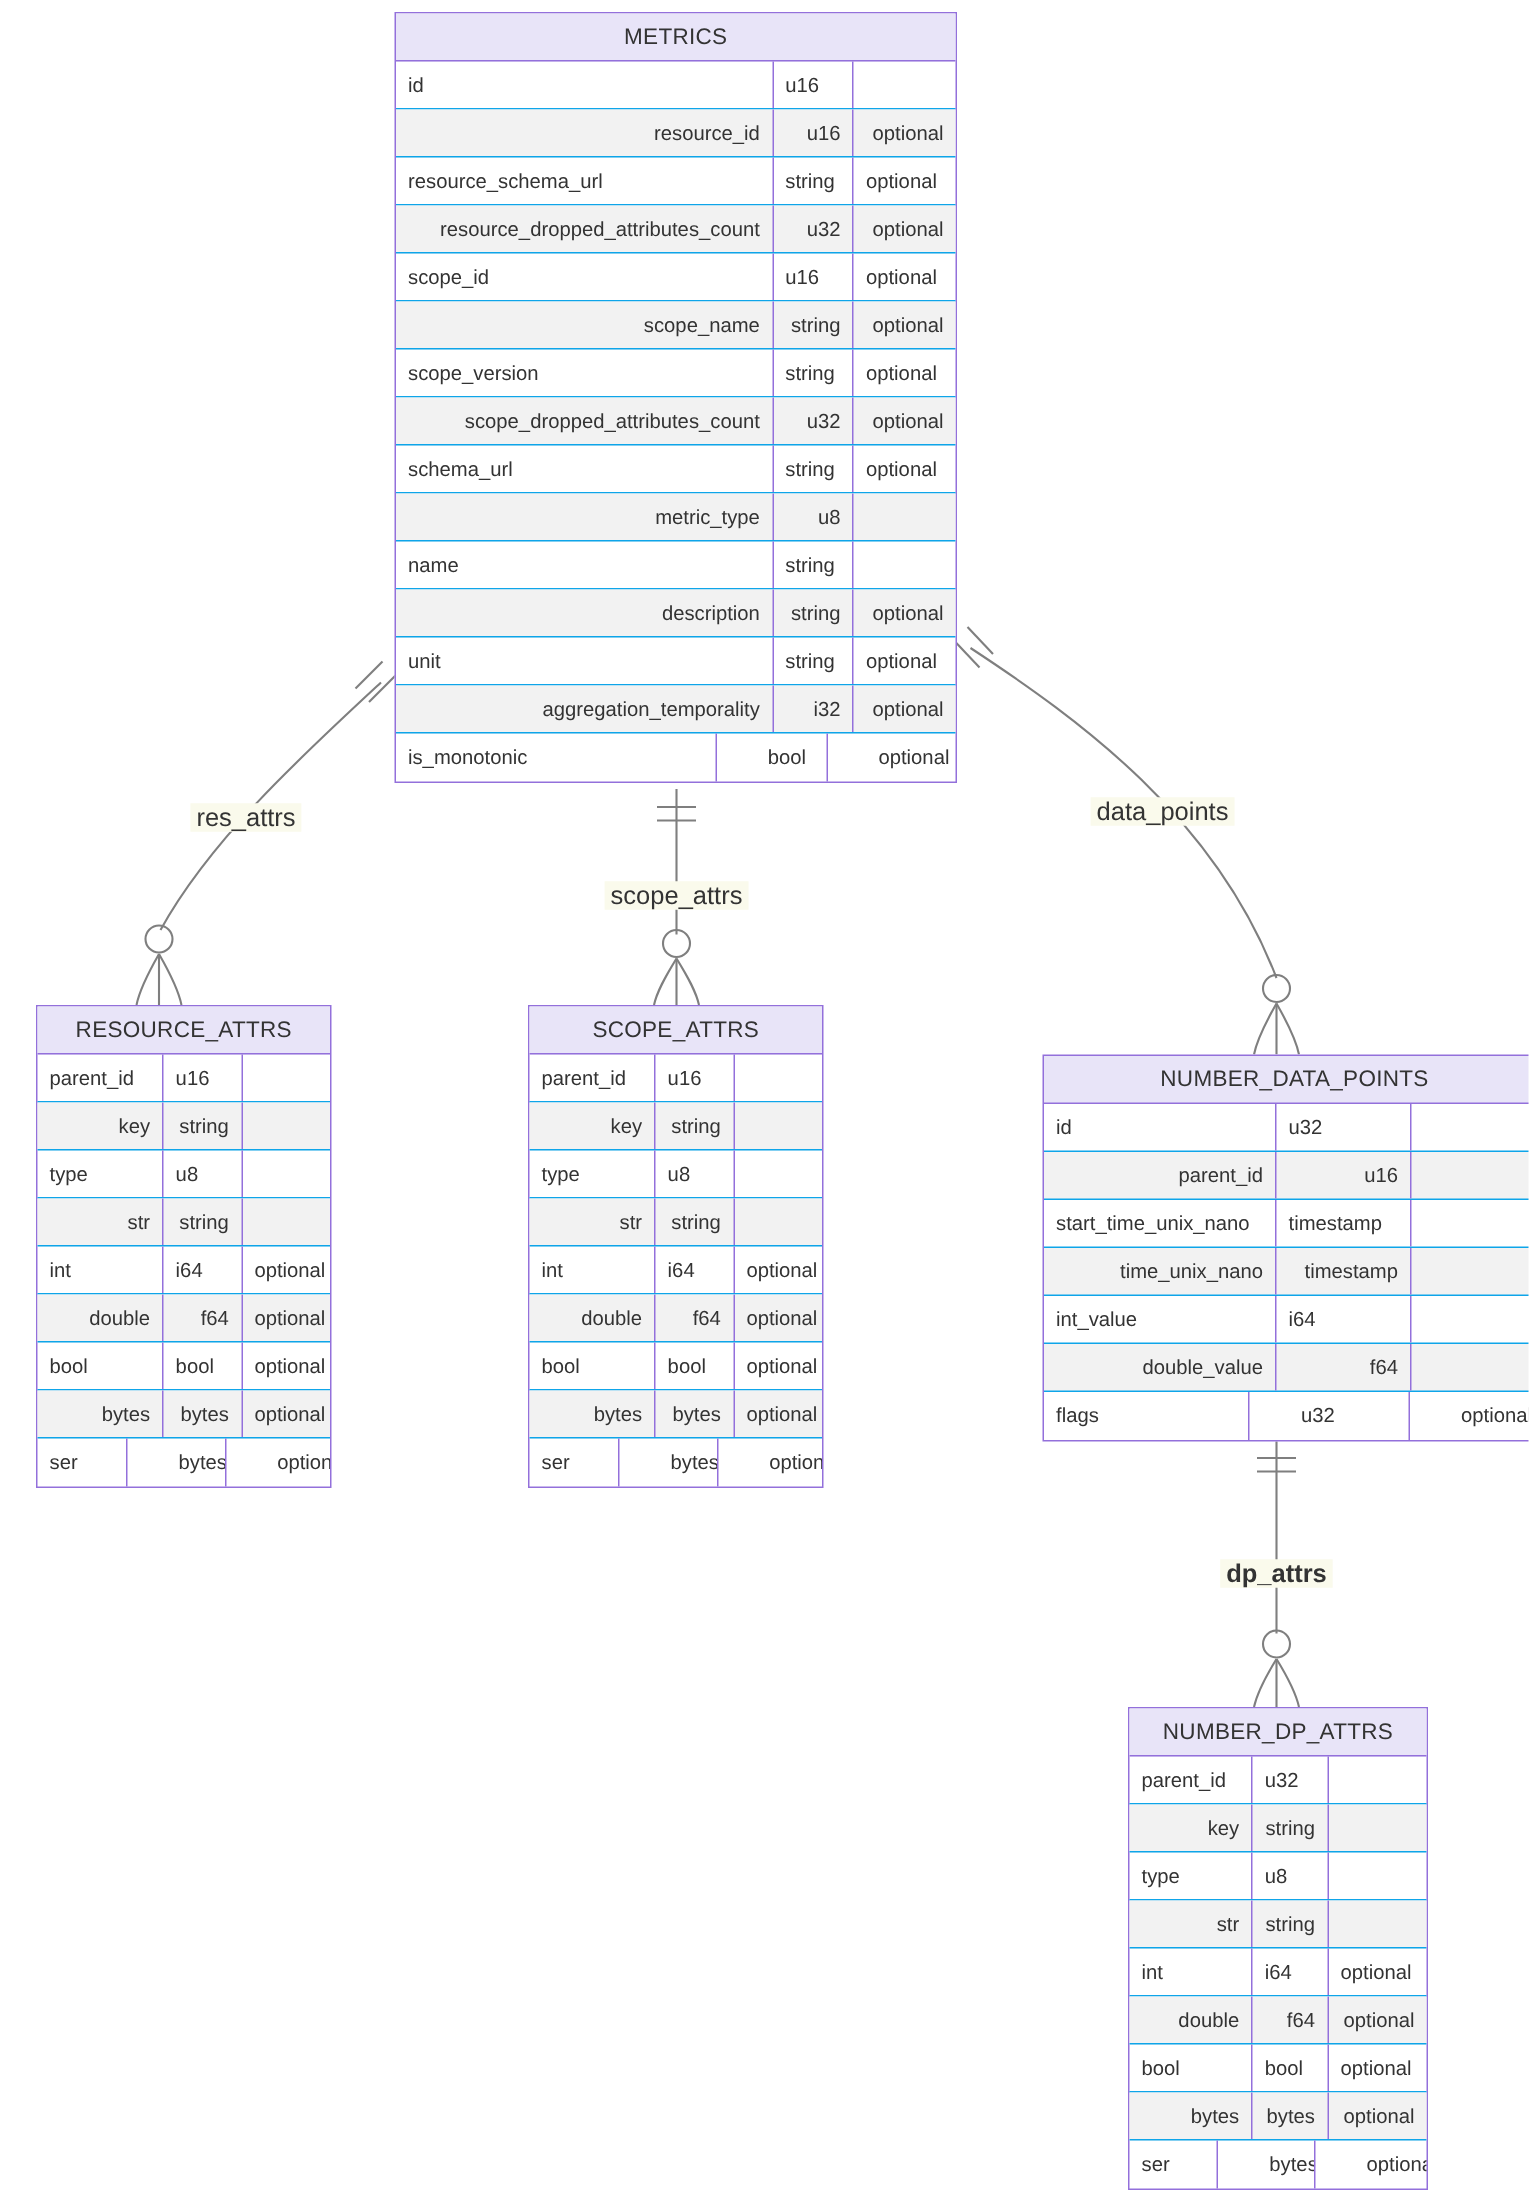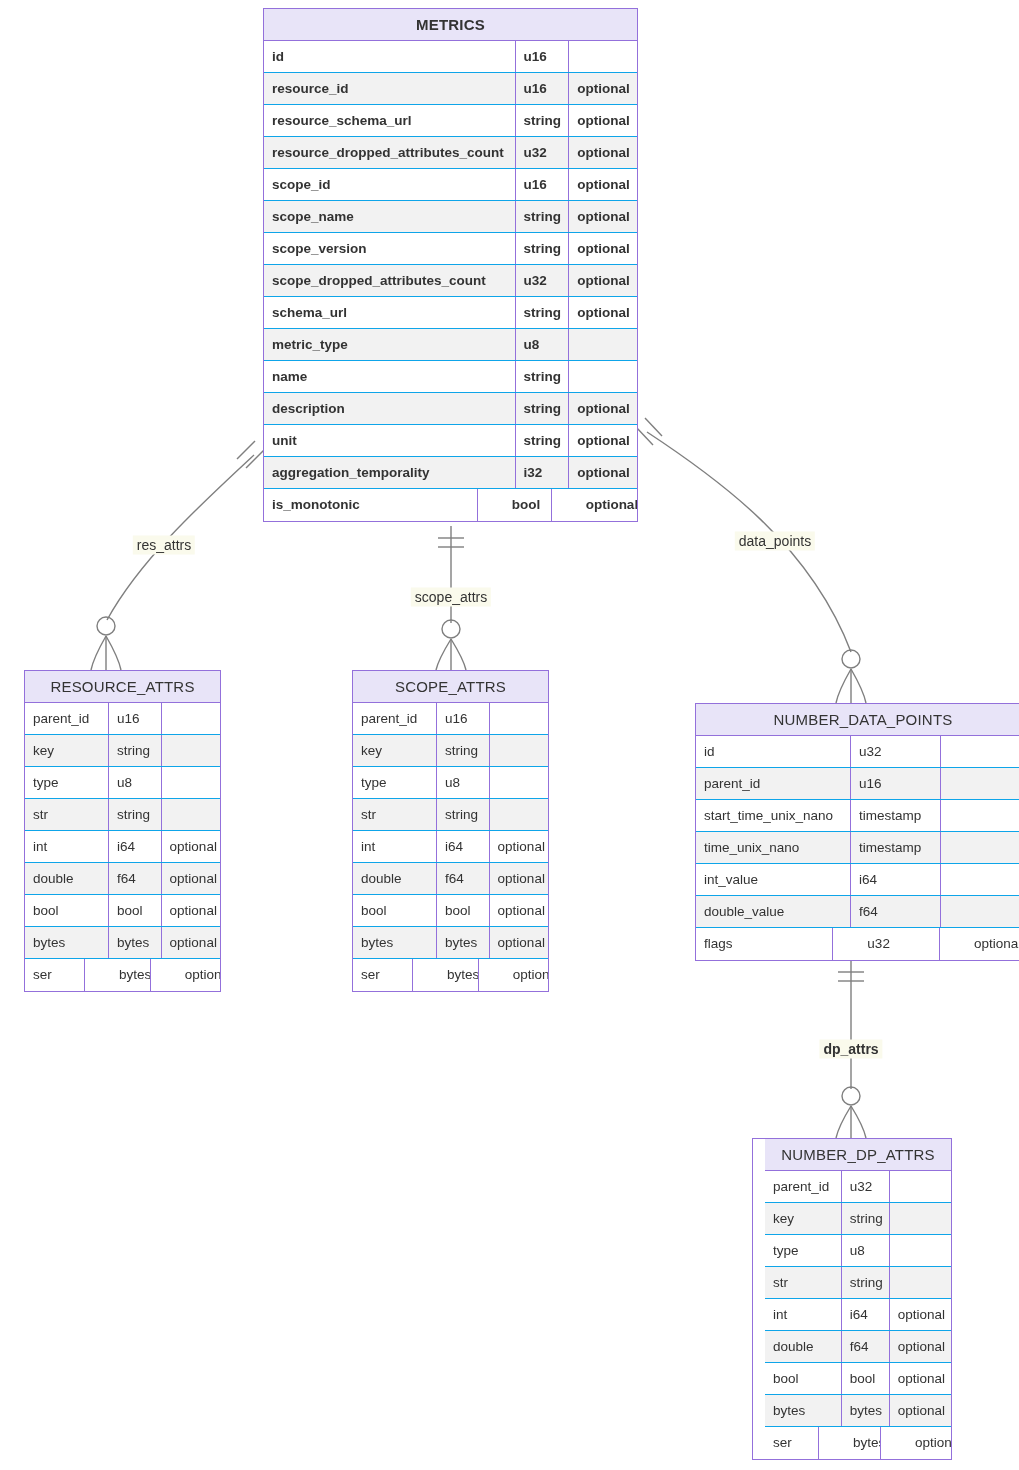--- a/index.html
+++ b/index.html
@@ -50,64 +50,64 @@
     white-space: nowrap;
   }
   .rows { display: block; }
   .erow {
     display: flex;
     height: 32px;
     box-sizing: border-box;
     border-bottom: 1px solid #0ea5e9;
   }
   .erow:last-child { border-bottom: none; gap: 26px; }
-  .erow.alt { background: #f2f2f2; }
+  .erow.alt { background: #f2f2f2; text-align: right; }
   .cell {
     box-sizing: border-box;
     border-right: 1px solid #9370db;
     padding: 0 8px;
     font-size: 13.5px;
     line-height: 31px;
     white-space: nowrap;
     overflow: hidden;
     color: #333333;
   }
   .cell:last-child { border-right: none; }
 
   
-  #ent-metrics { left: 263px; top: 8px; width: 375px; font-weight: bold; }
+  #ent-metrics { left: 263px; top: 8px; width: 375px; }
   #ent-metrics .c0 { width: 253px; }
   #ent-metrics .c1 { width: 54px; }
   #ent-metrics .c2 { width: 68px; }
 
   #ent-resource_attrs { left: 24px; top: 670px; width: 197px; }
   #ent-resource_attrs .c0 { width: 85px; }
   #ent-resource_attrs .c1 { width: 53px; }
   #ent-resource_attrs .c2 { width: 59px; }
 
   #ent-scope_attrs { left: 352px; top: 670px; width: 197px; }
   #ent-scope_attrs .c0 { width: 85px; }
   #ent-scope_attrs .c1 { width: 53px; }
   #ent-scope_attrs .c2 { width: 59px; }
 
   #ent-number_data_points { left: 695px; top: 703px; width: 336px; }
   #ent-number_data_points .c0 { width: 155px; }
   #ent-number_data_points .c1 { width: 90px; }
   #ent-number_data_points .c2 { width: 71px; }
 
-  #ent-number_dp_attrs { left: 752px; top: 1138px; width: 200px; padding-left: 12px; }
+  #ent-number_dp_attrs { left: 752px; top: 1138px; width: 200px; }
   #ent-number_dp_attrs .c0 { width: 83px; }
   #ent-number_dp_attrs .c1 { width: 51px; }
   #ent-number_dp_attrs .c2 { width: 66px; }
 
   .edge-label {
     position: absolute;
     background: #fafaec;
     color: #333333;
-    font-size: 14px;
+    font-size: 17px;
     line-height: 17px;
     padding: 1px 4px;
     white-space: nowrap;
     transform: translate(-50%, -50%);
   }
   .edge-path {
     fill: none;
     stroke: #7f7f7f;
     stroke-width: 1.4;
   }

